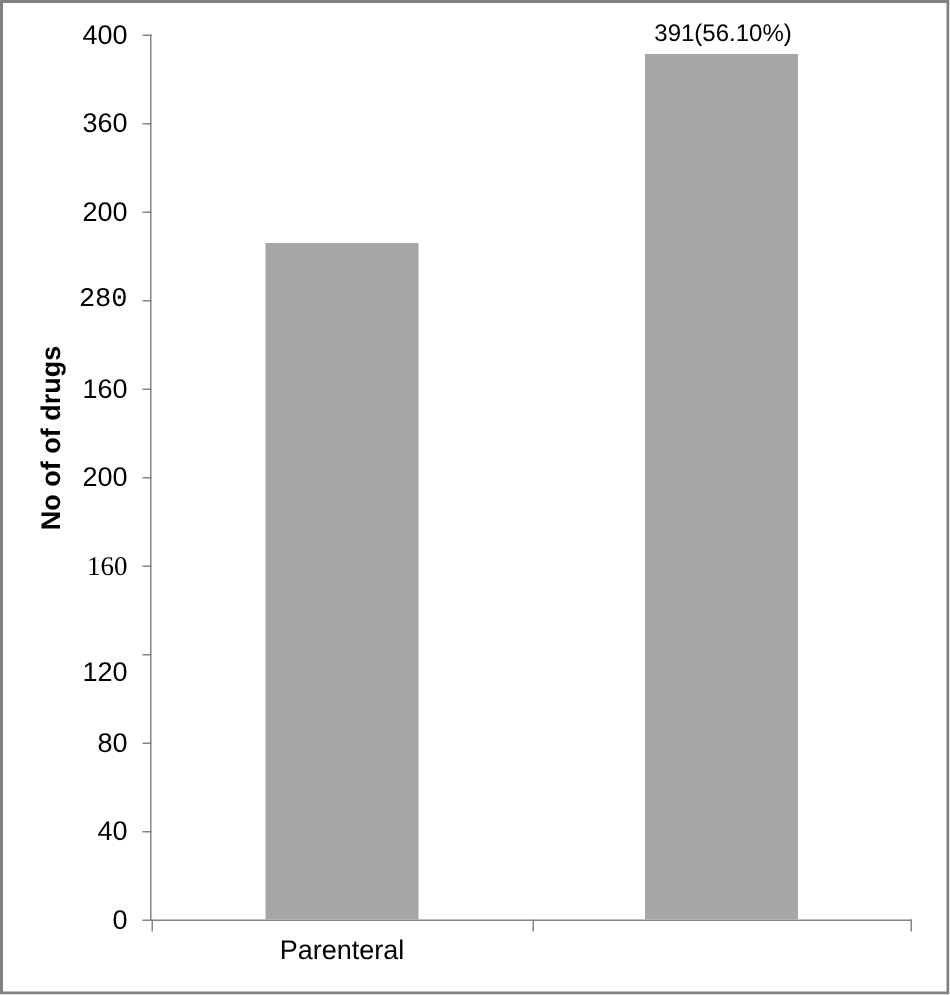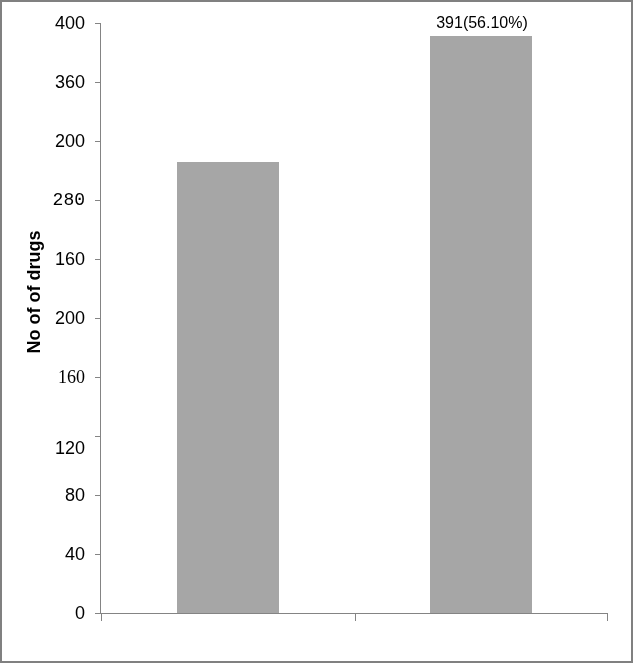--- a/index.html
+++ b/index.html
@@ -112,16 +112,17 @@
       <div class="ytick" style="top: 118px;"></div>
       <div class="yticklabel" style="top: 108px;">200</div>
       <div class="ytick" style="top: 59px;"></div>
       <div class="yticklabel" style="top: 49px;">360</div>
       <div class="ytick" style="top: 0px;"></div>
       <div class="yticklabel" style="top: -10px;">400</div>
       <div class="xtick" style="left: 0px;"></div>
       <div class="xtick" style="left: 254px;"></div>
       <div class="xtick" style="left: 506px;"></div>
       <div class="bar" style="left: 76px; width: 102px; height: 451px;"></div>
+      <div class="catlabel" style="left: 0px; width: 254px;">Parenteral</div>
       <div class="bar" style="left: 329px; width: 102px; height: 577px;"></div>
       <div class="datalabel" style="left: 254px; width: 254px; bottom: 580px;">391(56.10%)</div>
     </div>
 </div>
 
 </body></html>

